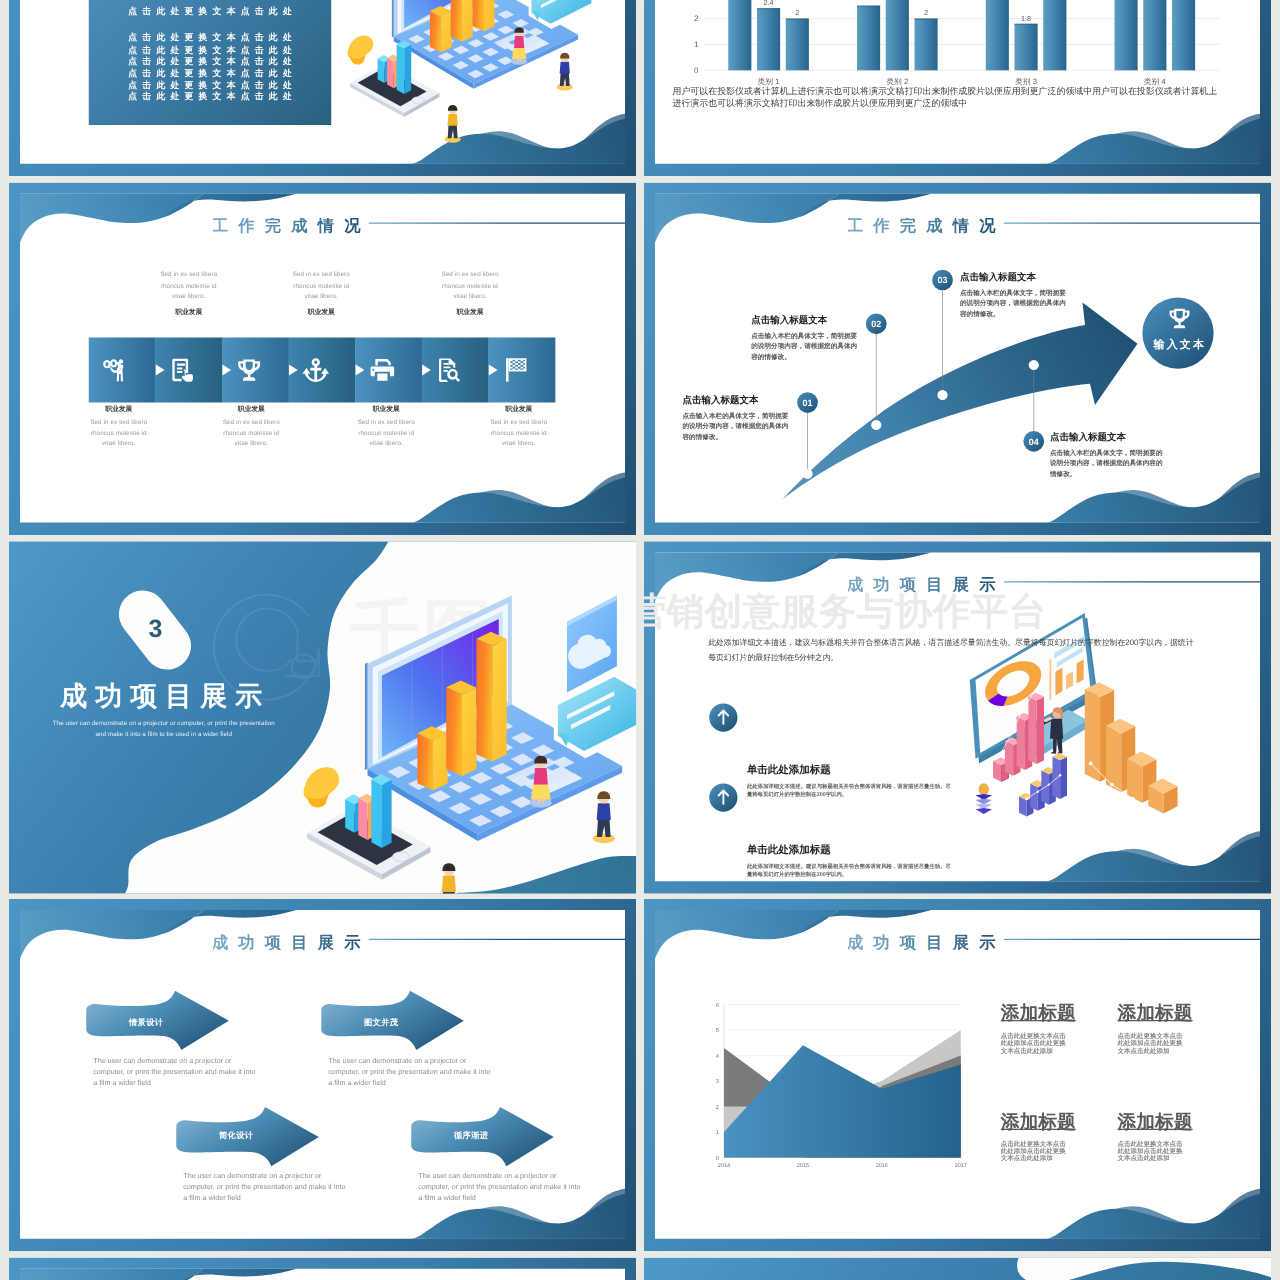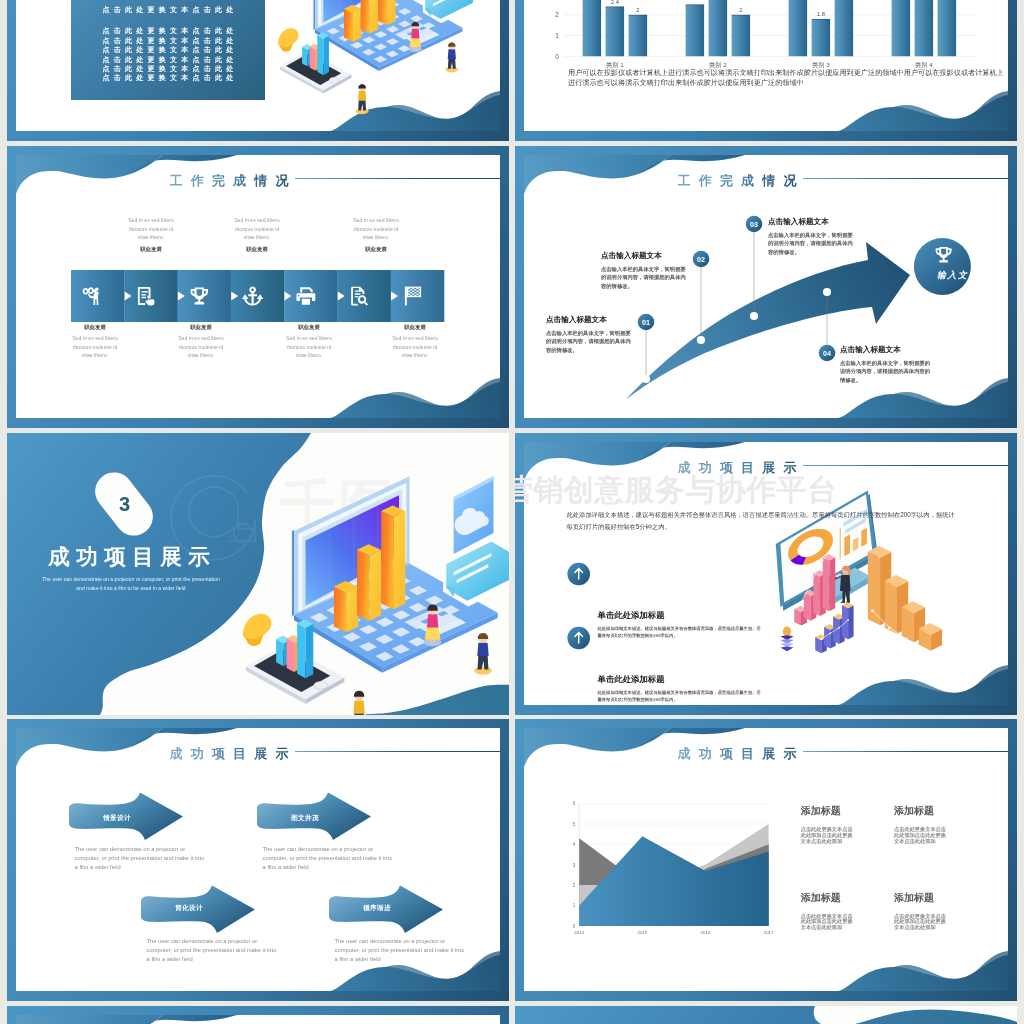--- a/index.html
+++ b/index.html
@@ -33,23 +33,23 @@
   
   .pi-top{position:absolute;top:70px;width:50px;}
   .pi-top .cn-sm{margin-top:4px;}
   .pi-bot{position:absolute;top:178px;width:50px;}
   .pi-bot .lat{margin-top:3px;}
 
   
   .stp{position:absolute;}
   .stp-t{font-size:7.6px;font-weight:700;color:#222;line-height:10px;white-space:nowrap;}
   .stp-d{font-size:5.3px;color:#555;line-height:8.8px;margin-top:3.5px;font-weight:700;}
-  .endlbl{position:absolute;left:392px;top:124.5px;width:72px;text-align:right;
+  .endlbl{position:absolute;left:392px;top:124.5px;width:72px;text-align:center;
       font-size:8.8px;line-height:9px;font-weight:700;color:#fff;letter-spacing:1.7px;
-      text-indent:1.7px;font-style:italic;}
+      text-indent:1.7px;}
 
   
   .pill{position:absolute;left:98px;top:36px;width:38px;height:70px;border-radius:19px;
      background:#fdfdfb;transform:rotate(-38deg);display:flex;align-items:center;
      justify-content:center;}
   .pill span{display:block;transform:rotate(38deg);font-size:20px;font-weight:700;
      color:#2d5b77;line-height:20px;margin-left:2px;}
   .cov-title{position:absolute;left:41.3px;top:113px;font-size:21.5px;line-height:23px;
      font-weight:700;color:#fff;letter-spacing:6.5px;white-space:nowrap;}
   .cov-sub{position:absolute;left:31px;top:141.5px;width:186px;text-align:center;
@@ -63,21 +63,21 @@
   .ov-item{position:absolute;left:82.5px;width:165px;margin-top:45px;}
   .ov-t{font-size:8.4px;font-weight:700;color:#1f1f1f;line-height:11px;white-space:nowrap;}
   .ov-d{font-size:4.3px;line-height:7.1px;color:#606060;margin-top:3.5px;font-weight:700;}
   
   .agl{position:absolute;width:88px;text-align:center;font-size:6.6px;font-weight:700;
      color:#fff;letter-spacing:0.3px;}
   .agd{position:absolute;width:133px;font-size:5.76px;line-height:9.2px;color:#8e8e8e;}
 
   
   .ac-txt{position:absolute;width:70px;}
-  .ac-t{font-size:10px;font-weight:700;color:#5a5a5a;line-height:11px;white-space:nowrap;}
+  .ac-t{font-size:15px;font-weight:700;color:#5a5a5a;line-height:11px;white-space:nowrap;text-decoration:underline;}
   .ac-d{font-size:5.2px;line-height:5.9px;color:#8a8a8a;margin-top:11px;font-weight:700;width:57px;}
 
   .wm1{position:absolute;left:273px;top:31px;font-size:56px;line-height:84px;
      font-weight:700;color:#f4f4f2;letter-spacing:2px;white-space:nowrap;}
   .wm2{pointer-events:none;}
   .wm2a{position:absolute;left:-12px;top:42px;font-size:30px;line-height:30px;font-weight:700;
      color:#eaeaea;letter-spacing:0.4px;white-space:nowrap;font-family:Liberation Serif, serif;}
   .wm2b{position:absolute;left:-12px;top:91px;font-size:30px;line-height:30px;font-weight:700;
      color:#eaeaea;letter-spacing:0.4px;white-space:nowrap;}
 
@@ -977,18 +977,18 @@
         <text x="43.75" y="178.85000000000002" fill="#5a5a5a" font-size="6.4" text-anchor="end" font-family="&quot;Liberation Sans&quot;,sans-serif">1</text>
         <text x="43.75" y="158.15" fill="#5a5a5a" font-size="6.4" text-anchor="end" font-family="&quot;Liberation Sans&quot;,sans-serif">2</text>
         <text x="99.85" y="145.07" fill="#555" font-size="5.8" text-anchor="middle" font-family="&quot;Liberation Sans&quot;,sans-serif">2.4</text>
         <text x="202.85" y="103.67" fill="#555" font-size="5.8" text-anchor="middle" font-family="&quot;Liberation Sans&quot;,sans-serif">4.4</text>
         <text x="305.85" y="157.49" fill="#555" font-size="5.8" text-anchor="middle" font-family="&quot;Liberation Sans&quot;,sans-serif">1.8</text>
         <text x="408.85" y="136.79000000000002" fill="#555" font-size="5.8" text-anchor="middle" font-family="&quot;Liberation Sans&quot;,sans-serif">2.8</text>
         <text x="122.85" y="153.35" fill="#555" font-size="5.8" text-anchor="middle" font-family="&quot;Liberation Sans&quot;,sans-serif">2</text>
         <text x="225.85" y="153.35" fill="#555" font-size="5.8" text-anchor="middle" font-family="&quot;Liberation Sans&quot;,sans-serif">2</text>
       </svg>
   <div class="lay">
-    <div id="bc-caption" style="position:absolute;left:53px;top:210px;width:437px;font-size:7.1px;
+    <div id="bc-caption" style="position:absolute;left:23px;top:210px;width:437px;font-size:7.1px;
          color:#3a3a3a;line-height:9.9px;letter-spacing:0.05px;">用户可以在投影仪或者计算机上进行演示也可以将演示文稿打印出来制作成胶片以便应用到更广泛的领域中用户可以在投影仪或者计算机上进行演示也可以将演示文稿打印出来制作成胶片以便应用到更广泛的领域中</div>
   </div>
 </div>
 
 </div>
 
 </body></html>

